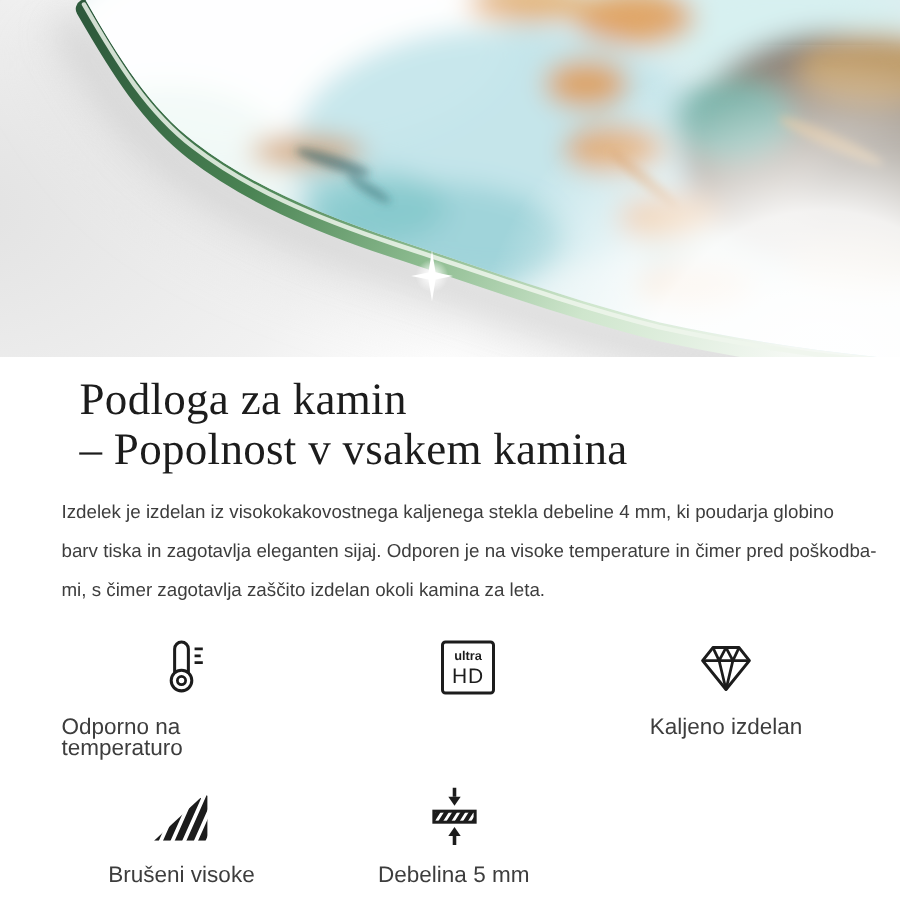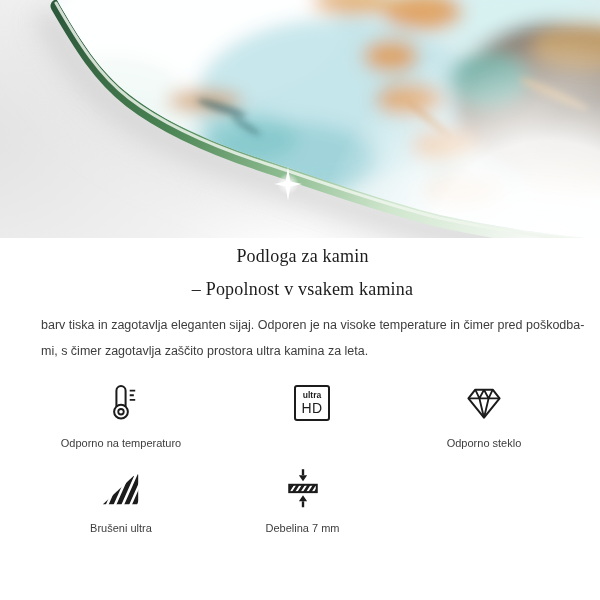--- a/index.html
+++ b/index.html
@@ -35,35 +35,35 @@
   .f-gold{fill:var(--gold,#c89a58)}
   .f-gold2{fill:#c9a063}
   .f-orange{fill:var(--orange,#e2994f)}
   .f-orange2{fill:#e8a85f}
   .f-orange3{fill:#cf8c4d}
   .f-tealdark{fill:#2e5d62}
   
   .content{padding:0 36px 0 41px}
   h1{
     font-family:"Liberation Serif", serif;font-weight:400;
-    font-size:18px;line-height:33px;letter-spacing:.2px;
-    color:var(--ink,#1c1c1c);margin:2px;text-align:center;
+    font-size:30px;line-height:33px;letter-spacing:.2px;
+    color:var(--ink,#1c1c1c);margin:12px;
   }
   h1 span{display:block}
   .para{margin:6px 0 0;font-size:12.5px;line-height:26px;color:var(--text,#3d3d3d)}
   .para span{display:block;white-space:nowrap}
   
   .features{
     display:grid;grid-template-columns:repeat(3,160px);
     justify-content:space-between;row-gap:15px;
     margin:16px 36px 0 41px;
   }
   .feat{display:flex;flex-direction:column;align-items:center}
   .icbox{height:46px;display:flex;align-items:center;justify-content:center}
-  .lbl{margin-top:10px;font-size:11px;line-height:14px;color:var(--text,#3d3d3d)}
+  .lbl{margin-top:10px;font-size:15px;line-height:14px;color:var(--text,#3d3d3d)}
   .ic{fill:none;stroke:var(--ink,#1c1c1c);stroke-width:2.2px}
   .ic .thin{stroke-width:2px}
   .ic .thick{stroke-width:2.6px}
   .ic .solid{fill:var(--ink,#1c1c1c);stroke:none}
   .ic .hatch{stroke-width:5px}
   .ic .hatchthin{stroke-width:3px}
   .uhd{
     box-sizing:border-box;width:36px;height:36px;
     border:2.5px solid var(--ink,#1c1c1c);border-radius:3px;
     display:flex;flex-direction:column;align-items:center;justify-content:center;
@@ -169,22 +169,23 @@
       </g>
     </svg>
   </figure>
 
   <div class="content">
     <h1>
       <span>Podloga za kamin</span>
       <span>– Popolnost v vsakem kamina</span>
     </h1>
     <p class="para">
+      <span>Izdelek je izdelan iz visokokakovostnega kaljenega stekla debeline 4 mm, ki poudarja globino</span>
       <span>barv tiska in zagotavlja eleganten sijaj. Odporen je na visoke temperature in čimer pred poškodba-</span>
-      <span>mi, s čimer zagotavlja zaščito prostora ultra kamina za leta.</span>
+      <span>mi, s čimer zagotavlja zaščito izdelan okoli kamina za leta.</span>
     </p>
   </div>
 
   <div class="features">
 
     <div class="feat">
       <div class="icbox">
         <svg class="ic" width="44" height="44" viewBox="0 0 48 48">
           <path d="M19,28 V10.5 A5,5 0 0 1 29,10.5 V28"></path>
           <circle cx="24" cy="33.5" r="7.5"></circle>
@@ -205,49 +206,49 @@
     </div>
 
 
     <div class="feat">
       <div class="icbox">
         <svg class="ic" width="44" height="44" viewBox="0 0 48 48">
           <path stroke-linejoin="round" d="M14.5,9.5 H33.5 L41,19 L24,40 L7,19 Z"></path>
           <path class="thin" stroke-linejoin="round" d="M7,19 H41 M14.5,9.5 L19,19 L24,40 M33.5,9.5 L29,19 L24,40 M24,9.5 L19,19 M24,9.5 L29,19"></path>
         </svg>
       </div>
-      <div class="lbl">Odporno steklo</div>
+      <div class="lbl">Kaljeno izdelan</div>
     </div>
 
     <div class="feat">
       <div class="icbox">
         <svg class="ic" width="44" height="44" viewBox="0 0 48 48">
           <g clip-path="url(#triclip)">
             <path class="hatch" d="M3,46 L19,10 M11.5,46 L27.5,10 M20,46 L36,10 M28.5,46 L44.5,10 M37,46 L53,10"></path>
           </g>
         </svg>
       </div>
-      <div class="lbl">Brušeni ultra</div>
+      <div class="lbl">Brušeni visoke</div>
     </div>
 
     <div class="feat">
       <div class="icbox">
         <svg class="ic" width="44" height="44" viewBox="0 0 48 48">
           <defs>
             <clipPath id="barclip">
                 <rect x="9" y="20.5" width="30" height="8"></rect>
               </clipPath>
           </defs>
           <g clip-path="url(#barclip)">
             <path class="hatchthin" d="M4,34 L18,12 M10,34 L24,12 M16,34 L30,12 M22,34 L36,12 M28,34 L42,12 M34,34 L48,12"></path>
           </g>
           <rect x="9" y="20.5" width="30" height="8"></rect>
           <path class="thick" d="M24,3.5 V10"></path>
           <path class="solid" d="M19.5,10 H28.5 L24,16.5 Z"></path>
           <path class="thick" d="M24,45 V38.5"></path>
           <path class="solid" d="M19.5,38.5 H28.5 L24,32 Z"></path>
         </svg>
       </div>
-      <div class="lbl">Debelina 7 mm</div>
+      <div class="lbl">Debelina 5 mm</div>
     </div>
 
   </div>
 </div>
 
 </body></html>

